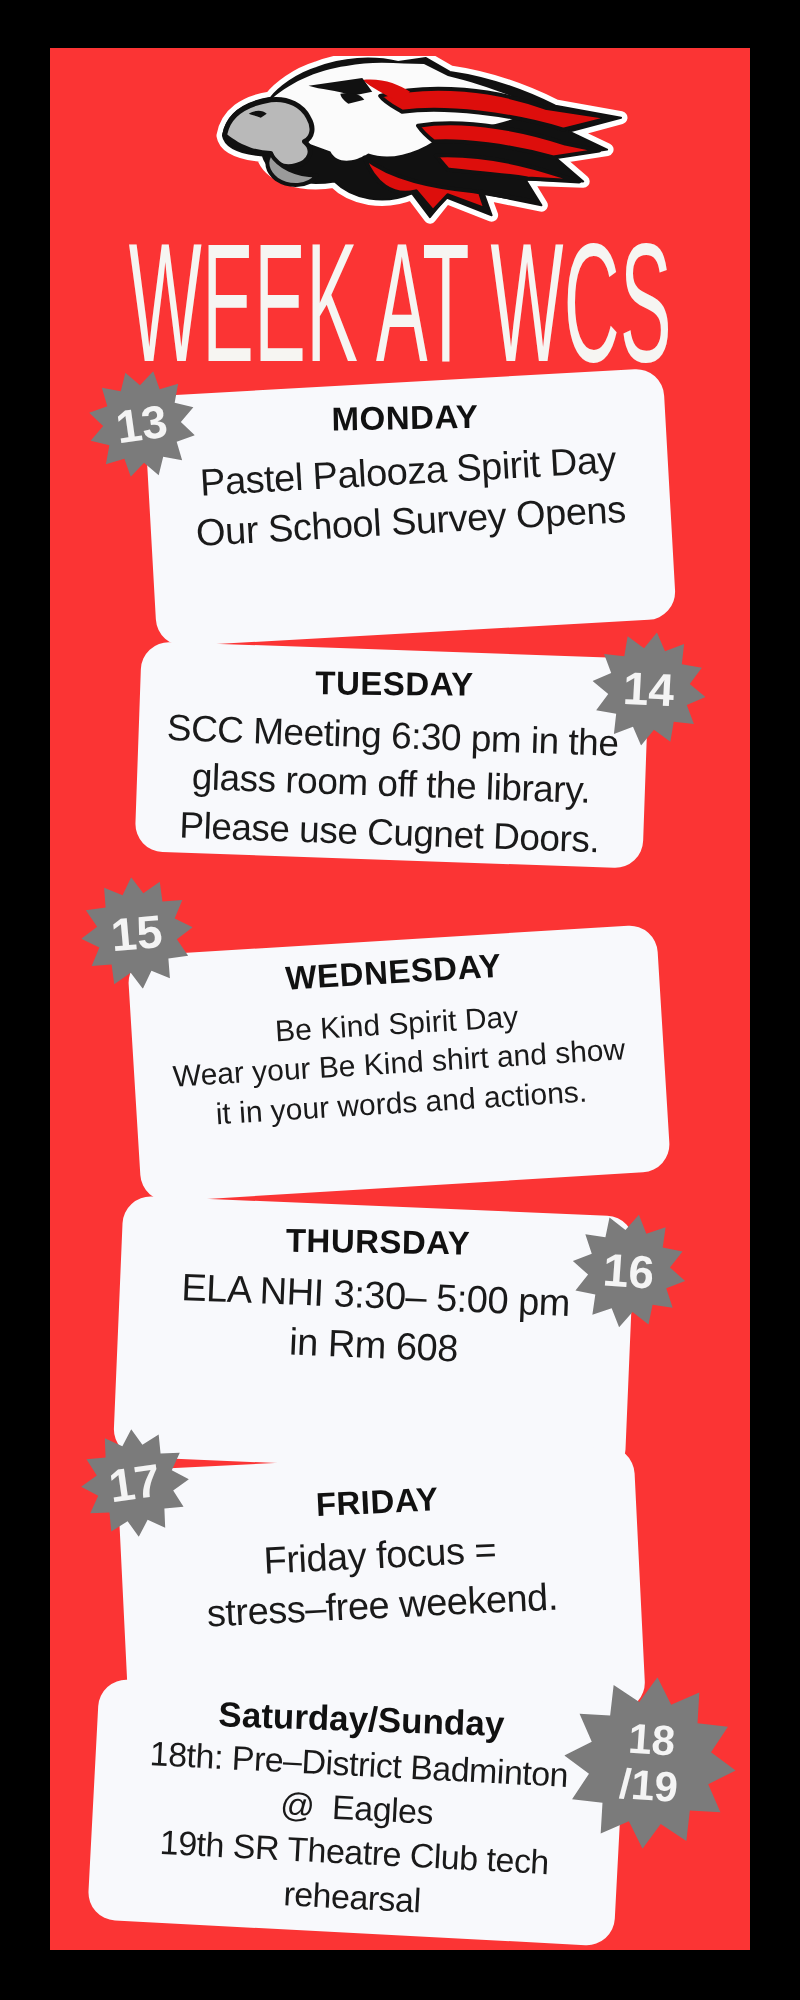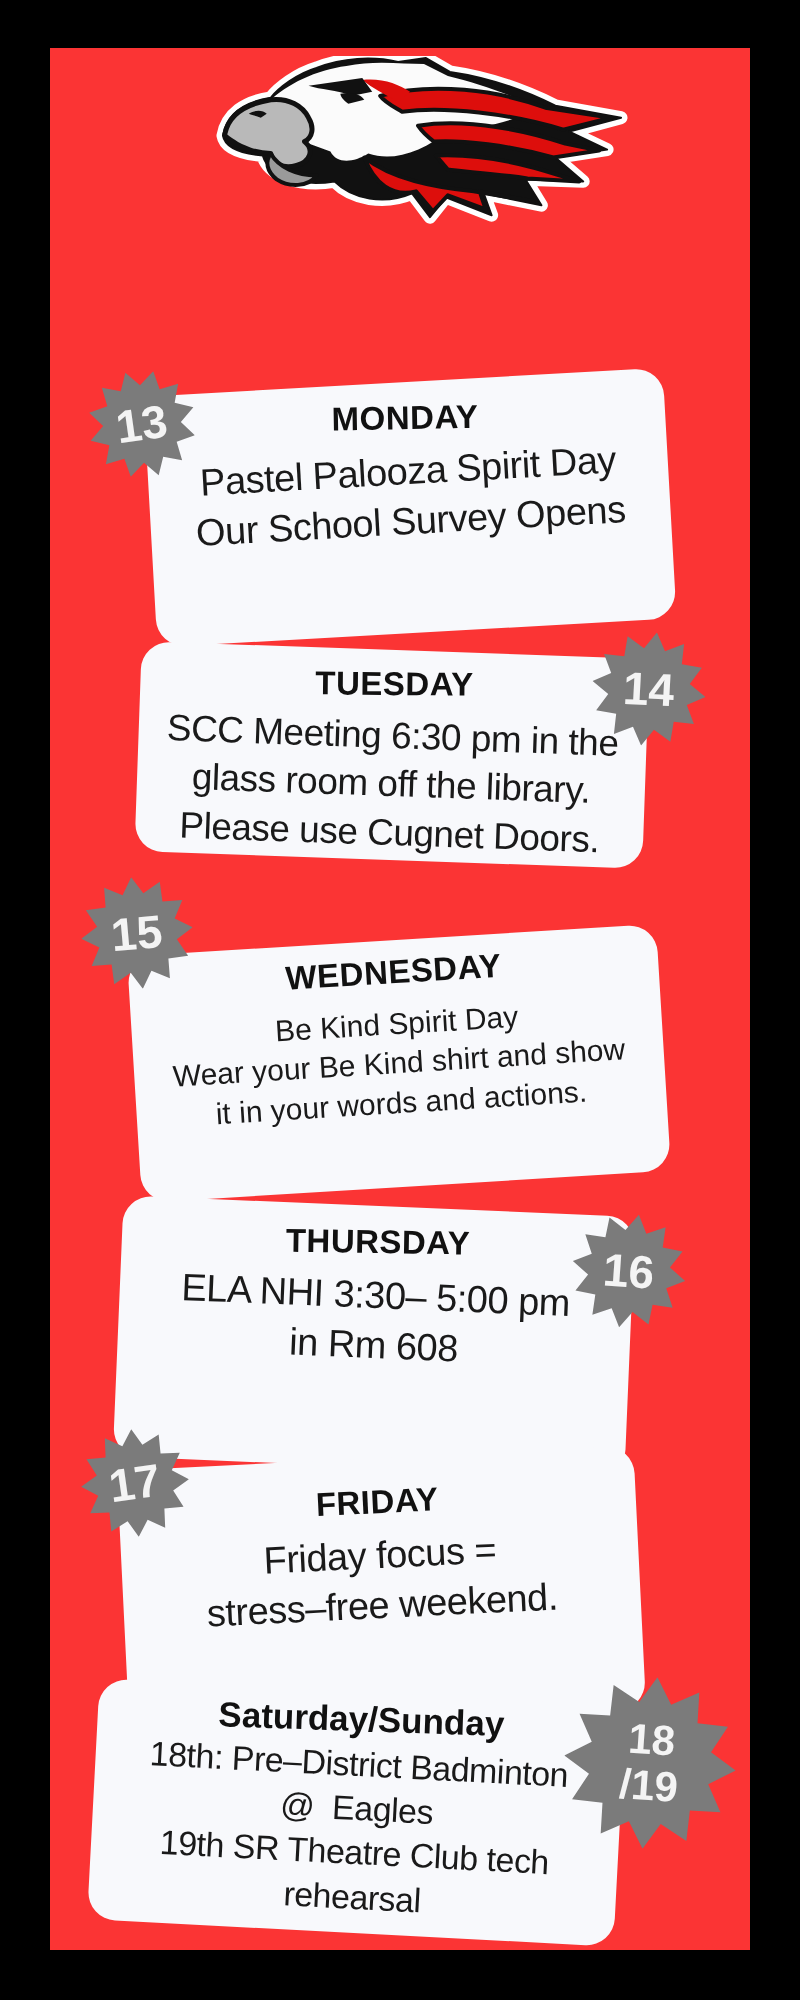--- a/index.html
+++ b/index.html
@@ -95,20 +95,23 @@
 
         <path d="M12,78 C16,58 34,48 58,44 C76,42 90,50 96,62 C102,72 100,82 92,86
                  C102,94 98,106 84,110 C70,114 60,108 58,98 C44,98 28,92 20,86
                  C14,82 11,80 12,78 Z" fill="#b9b9b9" stroke="#111111" stroke-width="5"></path>
         <path d="M58,98 C66,112 84,120 104,120 C96,132 76,132 64,124 C54,116 52,106 58,98 Z" fill="#9a9a9a" stroke="#111111" stroke-width="4"></path>
         <path d="M36,58 C42,54 50,54 54,58 L48,62 C44,60 40,60 36,58 Z" fill="#111111"></path>
       </g>
     </svg>
   </div>
 
+  <div class="title-wrap">
+    <span class="title-text">WEEK AT WCS</span>
+  </div>
 
   <div class="card c-mon">
     <div class="day-heading h-ctr2">MONDAY</div>
     <div class="card-body">
       <div class="line">Pastel Palooza Spirit Day</div>
       <div class="line">Our School Survey Opens</div>
     </div>
   </div>
 
   <div class="card c-tue">

